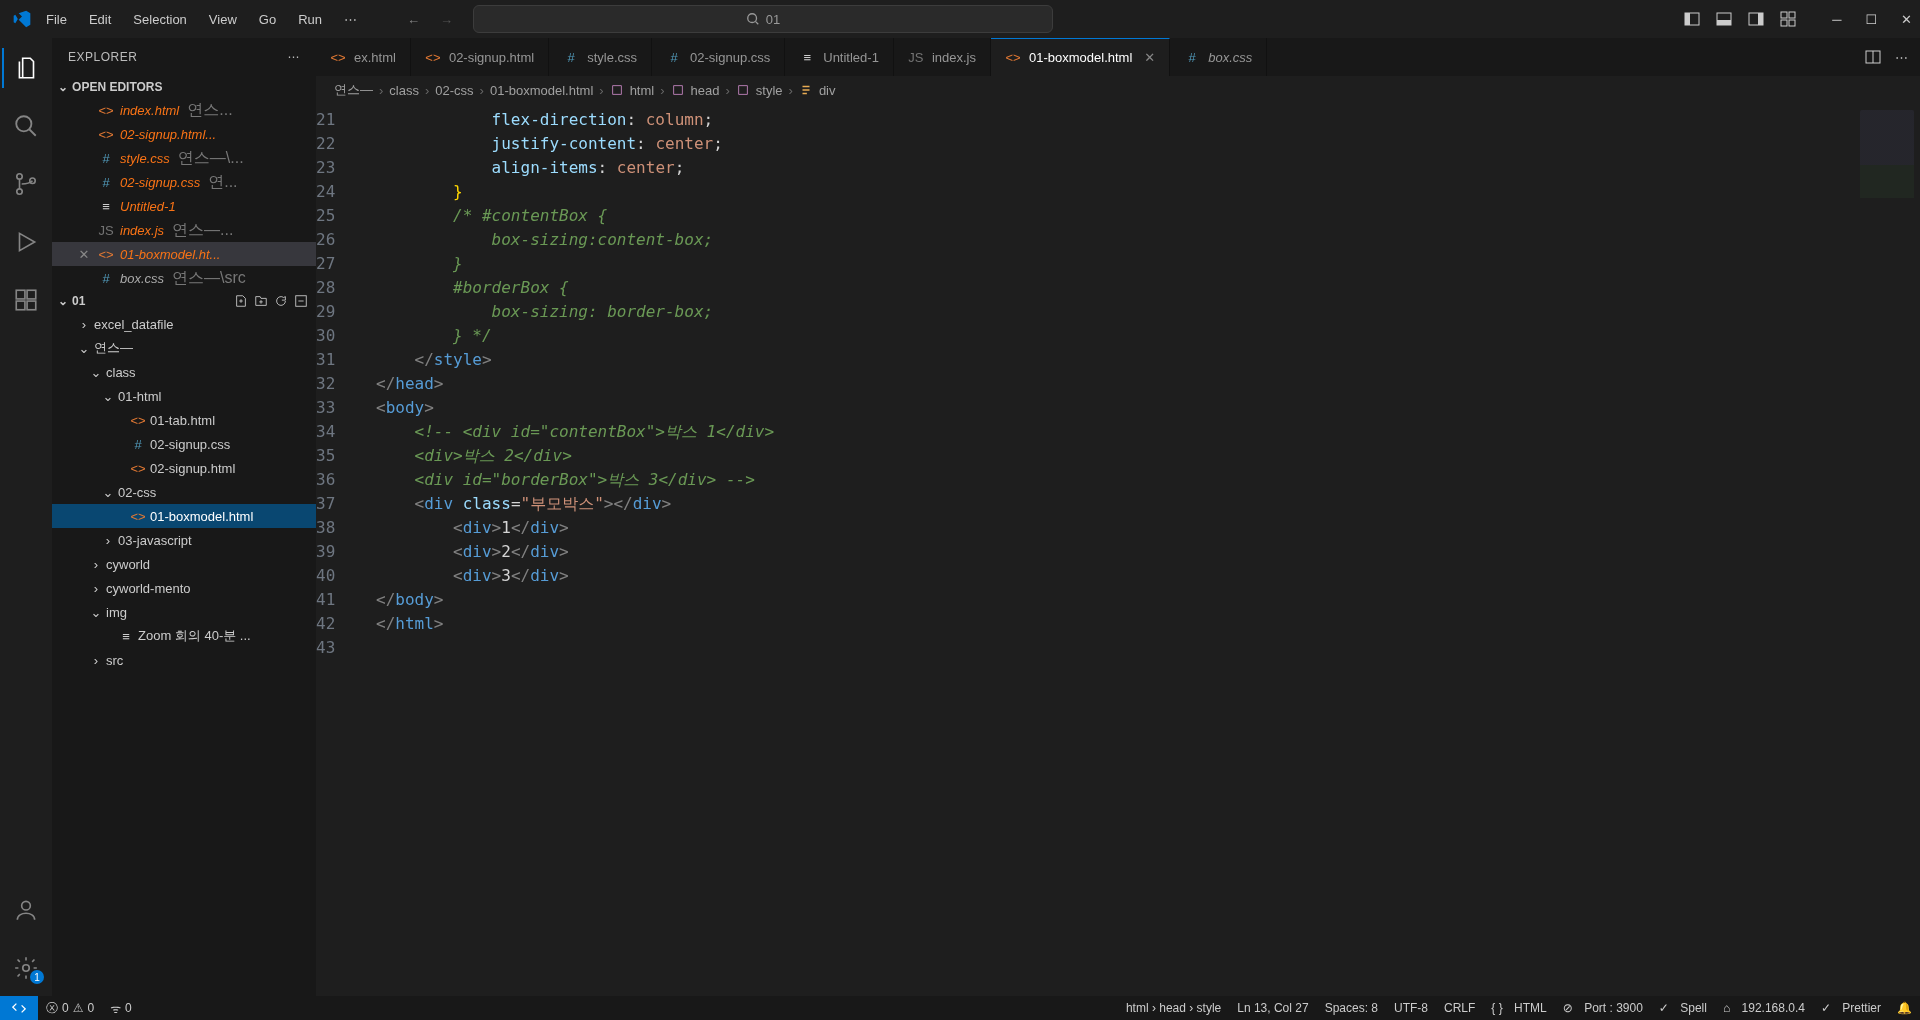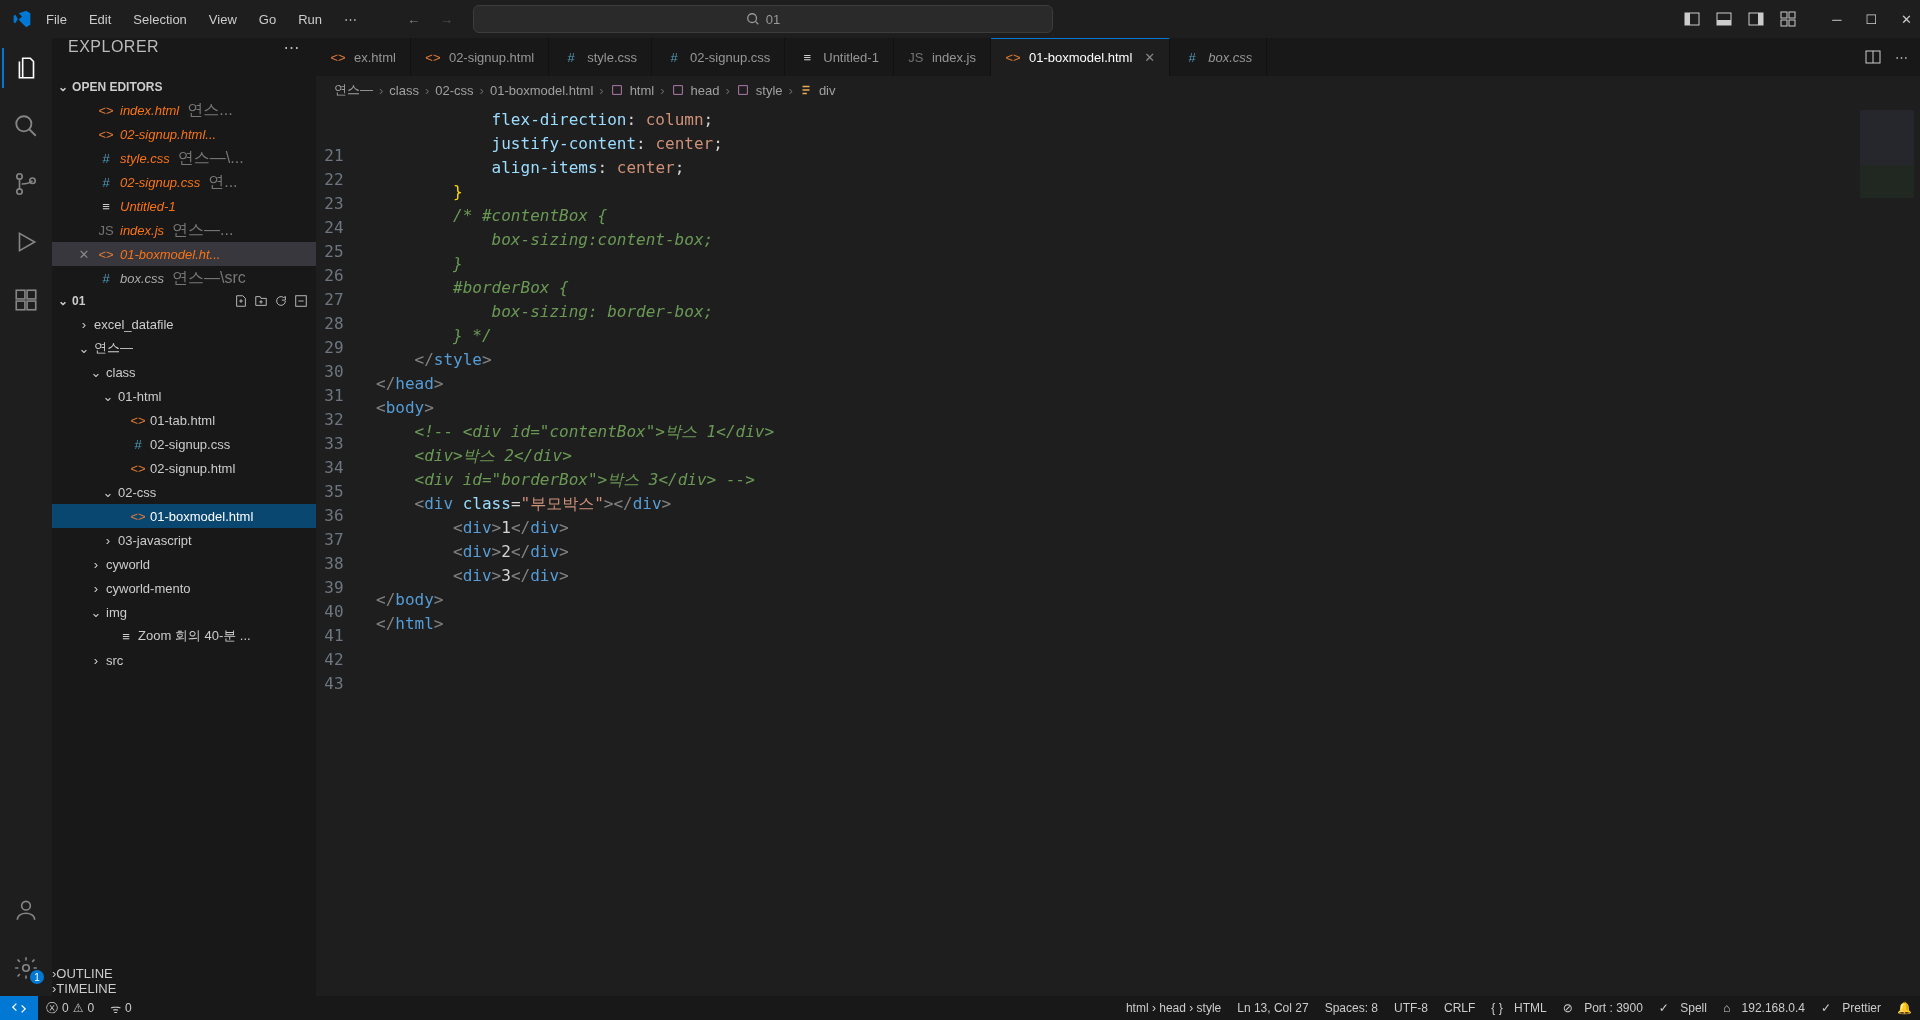--- a/index.html
+++ b/index.html
@@ -56,21 +56,21 @@
 .activitybar .bottom { margin-top: auto; margin-bottom: 8px; display: flex; flex-direction: column; gap: 18px; }
 .badge { position: absolute; bottom: 4px; right: 6px; background: #0078d4; color: #fff; font-size: 10px; border-radius: 50%; width: 14px; height: 14px; display: flex; align-items: center; justify-content: center; }
 
 .sidebar {
   width: 264px;
   background: #181818;
   display: flex;
   flex-direction: column;
   font-size: 13px;
 }
-.sidebar-header { height: 38px; display: flex; padding: 0 16px; color: #bbbbbb; font-size: 16px; letter-spacing: 0.5px; }
+.sidebar-header { height: 38px; display: flex; align-items: center; padding: 0 16px; color: #bbbbbb; font-size: 12px; letter-spacing: 0.5px; }
 .sidebar-header .dots { margin-left: auto; cursor: pointer; }
 .sidebar-section { color: #ccc; }
 .sidebar-section .section-header { padding: 4px 8px 4px 6px; display: flex; align-items: center; gap: 4px; font-weight: 600; font-size: 12px; cursor: pointer; }
 .sidebar-section .section-header .act { margin-left: auto; display: flex; gap: 6px; color: #ccc; }
 .file-row { display: flex; align-items: center; gap: 6px; padding: 2px 0 2px 24px; height: 24px; cursor: pointer; white-space: nowrap; overflow: hidden; }
 .file-row .close { width: 16px; color: #888; text-align: center; }
 .file-row .fname { color: #f97316; font-style: italic; }
 .file-row .fname.italic { font-style: italic; color: #aaa; }
 .file-row .fpath { color: #777; font-size: 16px; margin-left: 2px; overflow: hidden; text-overflow: ellipsis; }
 .file-row.active { background: #37373d; }
@@ -83,21 +83,21 @@
 .tab { display: flex; align-items: center; gap: 8px; padding: 0 14px; color: #969696; background: #181818; border-right: 1px solid #111; cursor: pointer; font-size: 13px; }
 .tab.active { background: #1e1e1e; color: #fff; border-top: 1px solid #0078d4; }
 .tab .close { color: #888; margin-left: 4px; }
 .tab .name.italic { font-style: italic; }
 .tabs-right { margin-left: auto; display: flex; align-items: center; gap: 14px; padding: 0 12px; color: #ccc; }
 
 .breadcrumb { height: 28px; display: flex; align-items: center; gap: 6px; padding: 0 18px; color: #a0a0a0; font-size: 13px; }
 .breadcrumb .sep { color: #666; }
 
 .code-area { flex: 1; display: flex; position: relative; overflow: hidden; font-family: Consolas, Menlo, monospace; font-size: 16px; }
-.gutter { width: 60px; text-align: center; color: #6e7681; padding-top: 4px; padding-right: 24px; line-height: 24px; margin-top: 36px; }
+.gutter { width: 60px; text-align: left; color: #6e7681; padding-top: 4px; padding-right: 24px; line-height: 24px; }
 .code { flex: 1; padding-top: 4px; line-height: 24px; white-space: pre; color: #d4d4d4; }
 .ind { color: #404040; }
 .tag { color: #569cd6; }
 .attr { color: #9cdcfe; }
 .val { color: #ce9178; }
 .brkt { color: #808080; }
 .prop { color: #9cdcfe; }
 .pval { color: #ce9178; }
 .comment { color: #6a9955; font-style: italic; }
 .brace { color: #ffd700; }
@@ -388,24 +388,20 @@
             <span class="twisty"></span>
             <span class="file-icon ic-file">≡</span>
             <span>Zoom 회의 40-분 ...</span>
           </div>
           <div class="tree-row indent-3">
             <span class="twisty">›</span>
             <span>src</span>
           </div>
         </div>
     </div>
-    <div style="margin-top:auto">
-      <div class="section-header"><span>›</span><span>OUTLINE</span></div>
-      <div class="section-header"><span>›</span><span>TIMELINE</span></div>
-    </div>
   </div>
 
   <div class="editor-area">
     <div class="tabs">
       <div id="tabs-container" style="display:flex">
           <div class="tab">
             <span class="file-icon ic-html">&lt;&gt;</span>
             <span class="name ">ex.html</span>
           </div>
           <div class="tab">

